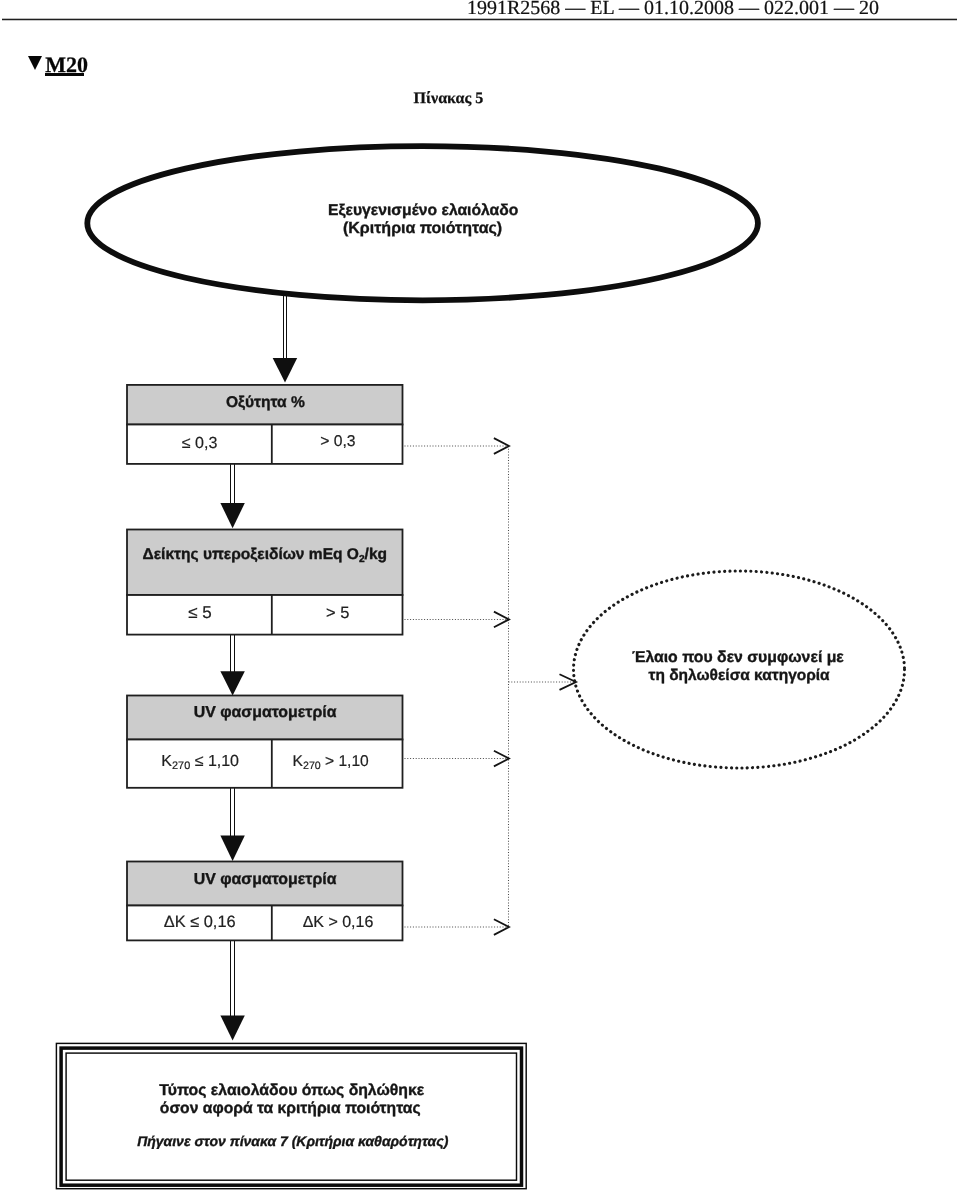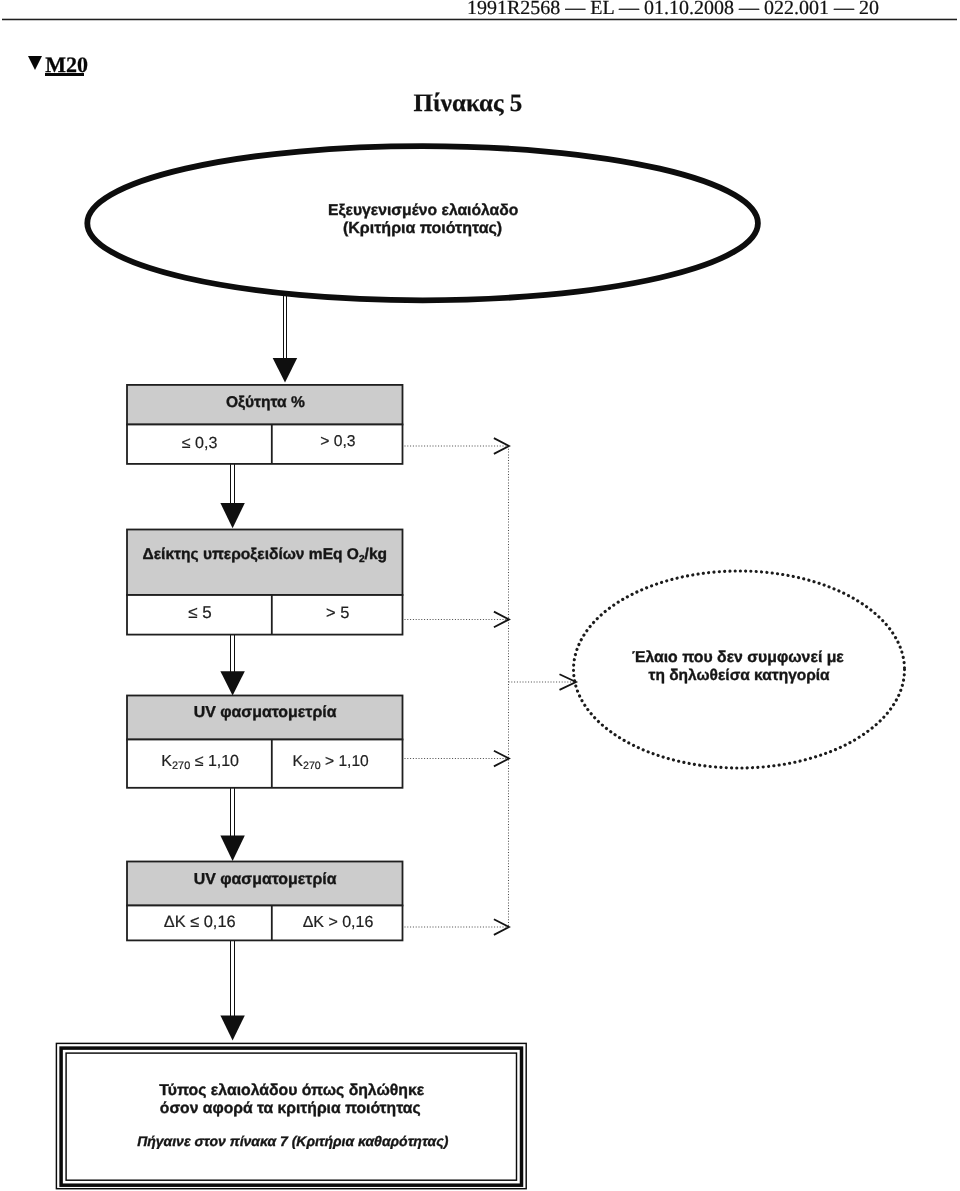--- a/index.html
+++ b/index.html
@@ -21,21 +21,21 @@
               border-left:7px solid transparent;border-right:7px solid transparent;
               border-top:14.2px solid #060606;}
   .amend .lbl{position:absolute;left:45.3px;top:54.1px;
               font-family:"Liberation Serif",serif;font-weight:bold;font-size:22px;
               color:#060606;line-height:1;white-space:nowrap;
               -webkit-text-stroke:0.25px #060606;}
   .amend .ul{position:absolute;left:45px;top:73.4px;width:38.5px;height:2.2px;
              background:#060606;}
 
   .tbl-title{position:absolute;left:413.6px;top:90.9px;
-             font-family:"Liberation Serif",serif;font-weight:bold;font-size:25px;
+             font-family:"Liberation Serif",serif;font-weight:bold;font-size:16px;
              color:#111111;white-space:nowrap;line-height:1;
              -webkit-text-stroke:0.25px #111111;}
 
   svg.diagram{position:absolute;left:0;top:0;}
   .fc-txt{font-family:"Liberation Sans",sans-serif;fill:#202020;
           stroke:#202020;stroke-width:0.2;paint-order:stroke fill;}
   .fc-bold{font-weight:bold;fill:#151515;stroke:#151515;stroke-width:0.36;}
 </style>
 </head>
 <body>

